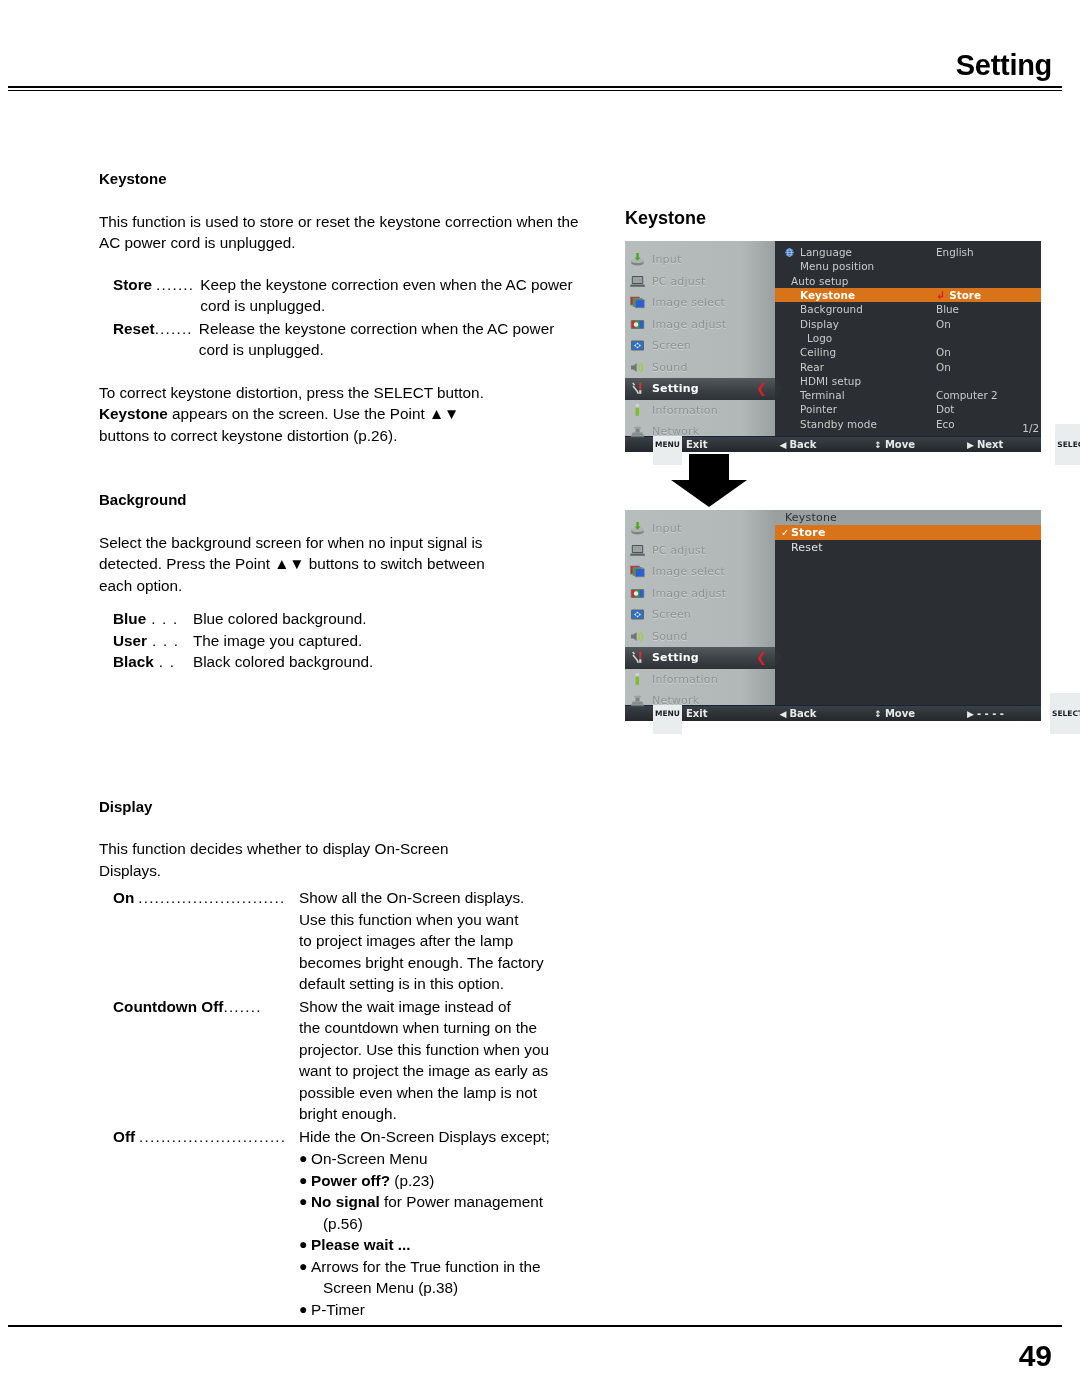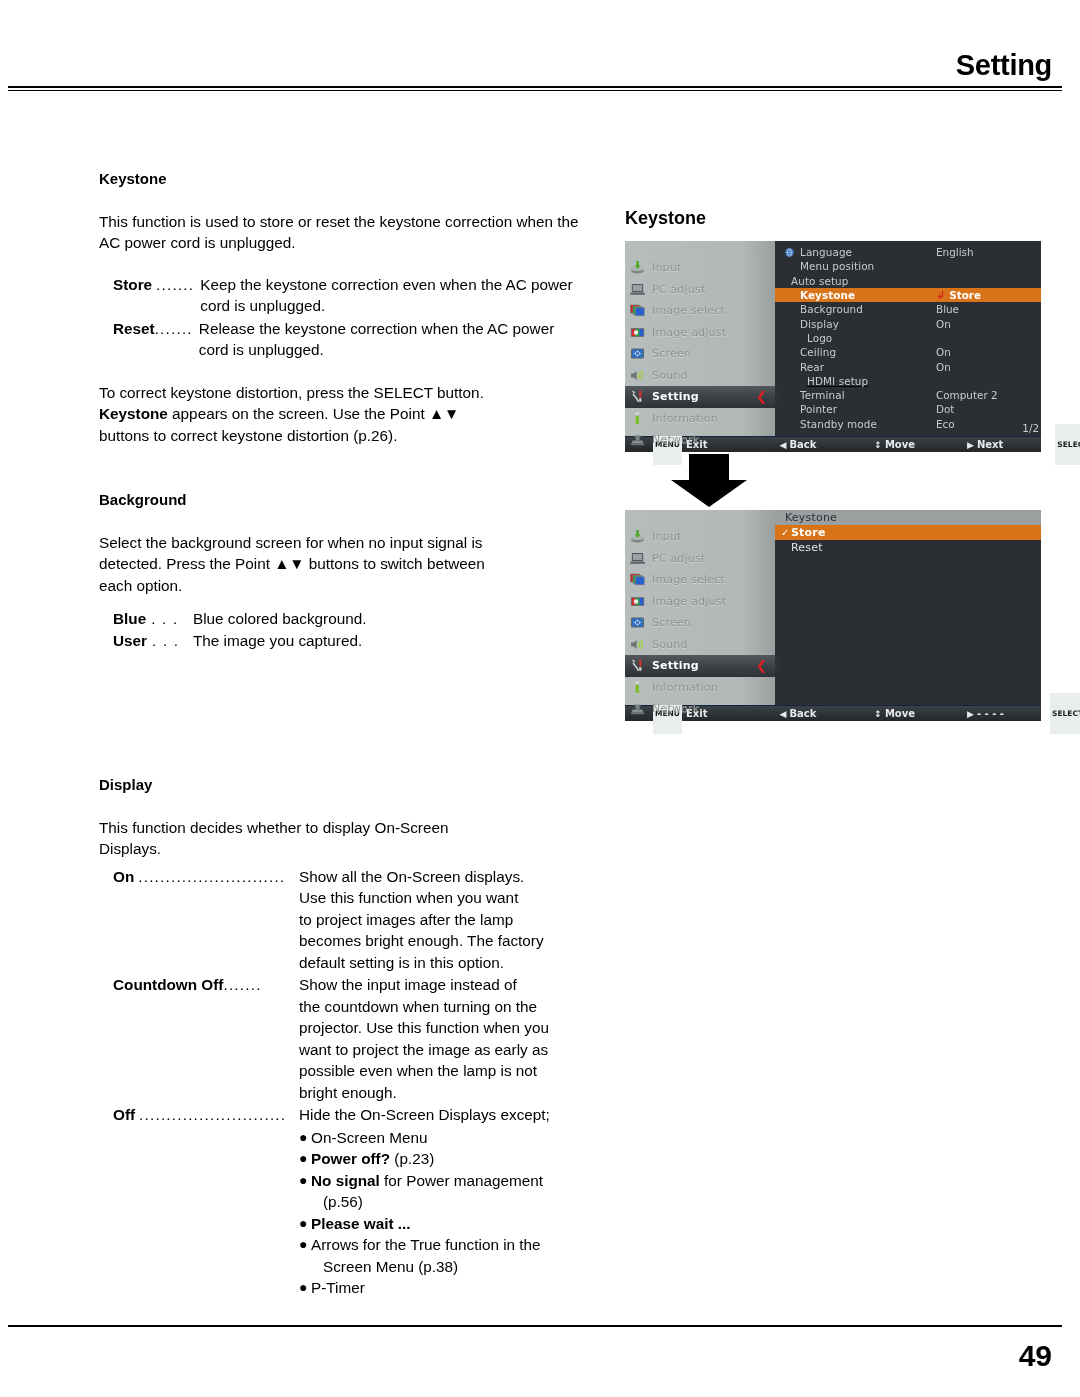--- a/index.html
+++ b/index.html
@@ -71,21 +71,21 @@
   .osd {
     position: relative; width: 416px;
     background: #2b2f33;
     font-family: "DejaVu Sans", sans-serif;
   }
   .osd-body { display: flex; height: 195px; position: relative; }
 
   .osd-side {
     width: 150px; flex: none;
     background: linear-gradient(to right,#b7bdbd 0%,#b2b8b8 78%,#9aa0a0 100%);
-    padding-top: 16px; position: relative; z-index: 2;
+    padding-top: 8px; position: relative; z-index: 2;
   }
   .side-item {
     height: 21.5px; display: flex; align-items: center;
     padding-left: 5px; position: relative;
   }
   .side-item .lbl {
     font-size: 11px; color: #8d9393; margin-left: 7px;
     letter-spacing: 0.2px; text-shadow: 0 1px 0 rgba(255,255,255,.35);
   }
   .side-item.active {
@@ -239,20 +239,27 @@
         </div>
         <div class="defbody">Blue colored background.</div>
       </div>
       <div class="defrow">
         <div class="defterm" style="width:74px;">
           <span>User</span>
           <span class="dots" style="margin-left:5px;">. . .</span>
         </div>
         <div class="defbody">The image you captured.</div>
       </div>
+      <div class="defrow">
+        <div class="defterm" style="width:74px;">
+          <span>Black</span>
+          <span class="dots" style="margin-left:5px;">. .</span>
+        </div>
+        <div class="defbody">Black colored background.</div>
+      </div>
     </div>
 
     <div class="sec-head" style="margin-top:123px;">Display</div>
     <div class="para">
       <span>This function decides whether to display On-Screen</span><br>
       <span>Displays.</span>
     </div>
 
     <div class="dl2">
 
@@ -269,21 +276,21 @@
           <span>default setting is in this option.</span>
         </div>
       </div>
 
       <div class="defrow">
         <div class="defterm">
           <span>Countdown Off</span>
           <span class="dots">.......</span>
         </div>
         <div class="defbody">
-          <span>Show the input image instead of</span><br>
+          <span>Show the wait image instead of</span><br>
           <span>the countdown when turning on the</span><br>
           <span>projector. Use this function when you</span><br>
           <span>want to project the image as early as</span><br>
           <span>possible even when the lamp is not</span><br>
           <span>bright enough.</span>
         </div>
       </div>
 
       <div class="defrow">
         <div class="defterm">
@@ -504,21 +511,21 @@
           <div class="row" style="padding-left:25px;gap:46px;">
             <span class="name">Ceiling</span>
             <span class="val">On</span>
           </div>
 
           <div class="row" style="padding-left:25px;">
             <span class="name">Rear</span>
             <span class="val">On</span>
           </div>
 
-          <div class="row" style="padding-left:32px;text-decoration:underline;">
+          <div class="row" style="padding-left:25px;">
             <span class="name">HDMI setup</span>
             <span class="val"></span>
           </div>
 
           <div class="row" style="padding-left:25px;">
             <span class="name">Terminal</span>
             <span class="val">Computer 2</span>
           </div>
 
           <div class="row" style="padding-left:25px;">

